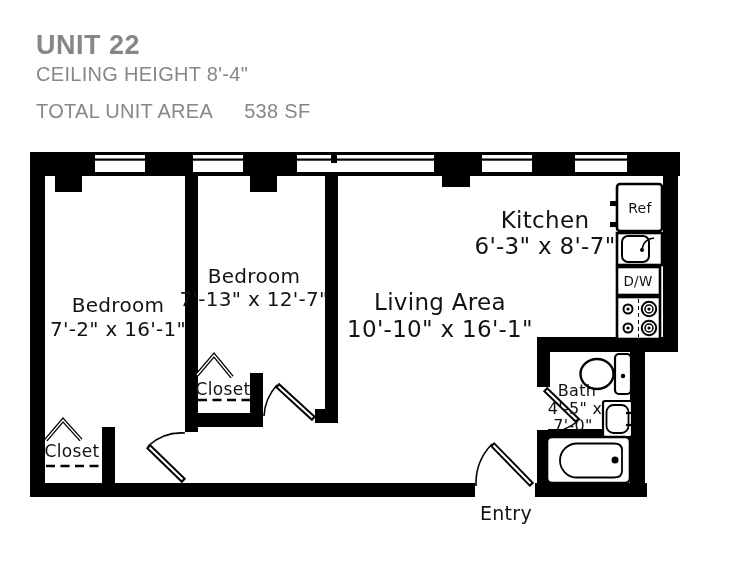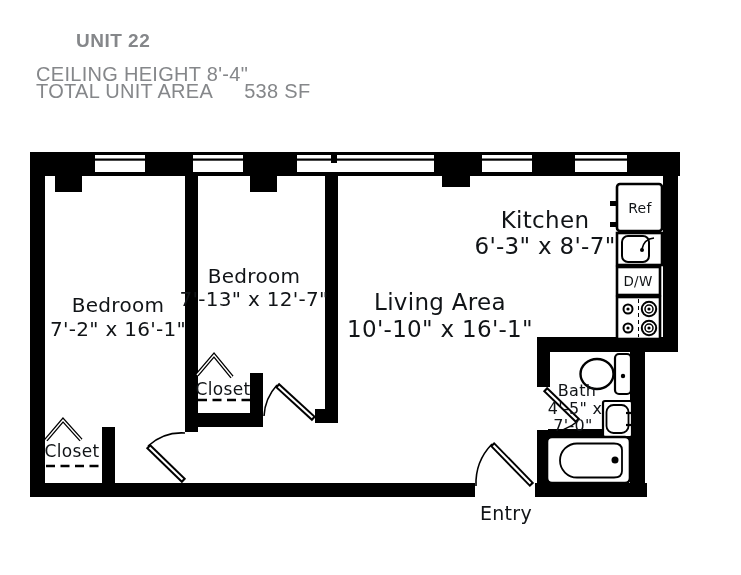--- a/index.html
+++ b/index.html
@@ -1,23 +1,23 @@
 <!DOCTYPE html>
 <html><head>
 <meta charset="utf-8">
 <style>
   html,body{margin:0;padding:0;background:#ffffff;}
   #stage{
     position:relative;width:741px;height:575px;background:#ffffff;overflow:hidden;
     font-family:"Liberation Sans","DejaVu Sans",sans-serif;
   }
   .hdr{position:absolute;left:36px;color:#85878a;white-space:nowrap;}
-  .hdr-title{top:30px;font-size:19px;font-weight:bold;letter-spacing:.5px;margin-left:40px;}
+  .hdr-title{top:30px;font-size:27px;font-weight:bold;letter-spacing:.5px;}
   .hdr-line2{top:63px;font-size:20px;font-weight:500;letter-spacing:.3px;}
-  .hdr-line3{top:80px;font-size:20px;font-weight:500;letter-spacing:.3px;}
+  .hdr-line3{top:100px;font-size:20px;font-weight:500;letter-spacing:.3px;}
   .hdr-line3 .val{margin-left:31px;}
   svg{position:absolute;left:0;top:0;}
   .wall{fill:#000000;}
   .winw{fill:#ffffff;}
   .glass{fill:#000000;}
   .fix{fill:#ffffff;stroke:#000000;}
   .leaf-b{stroke:#000000;stroke-width:6;fill:none;}
   .leaf-w{stroke:#ffffff;stroke-width:2.2;fill:none;}
   .arc{stroke:#000000;stroke-width:1.6;fill:none;}
   .chev-b{stroke:#000000;stroke-width:4;fill:none;}

